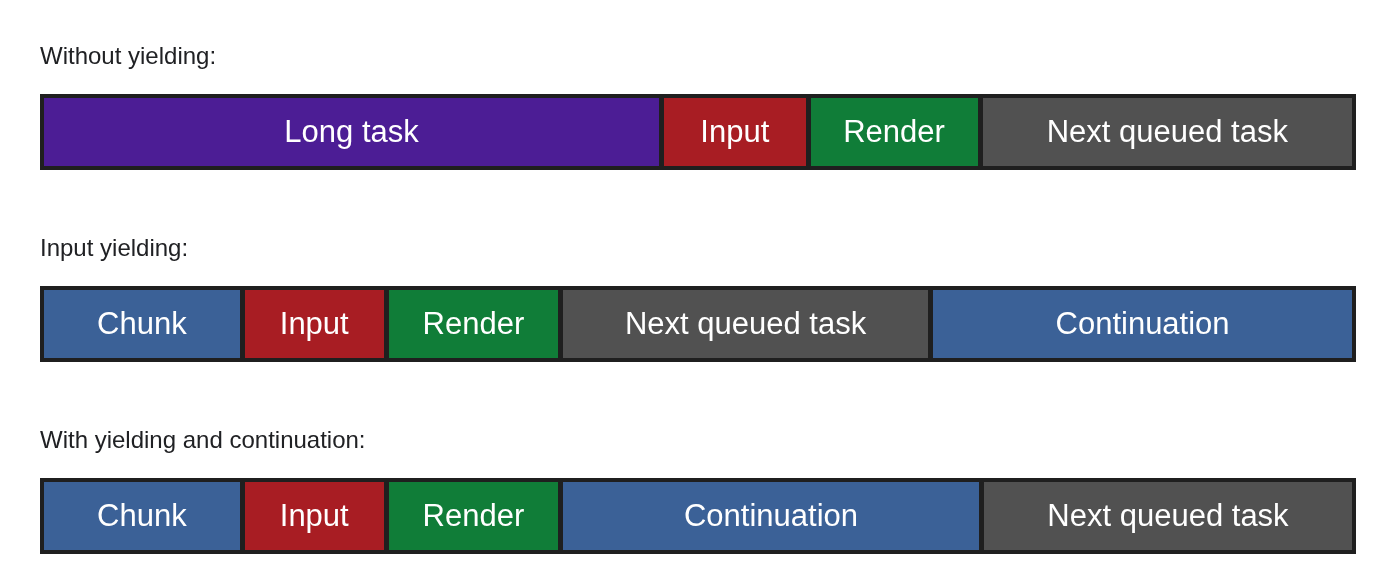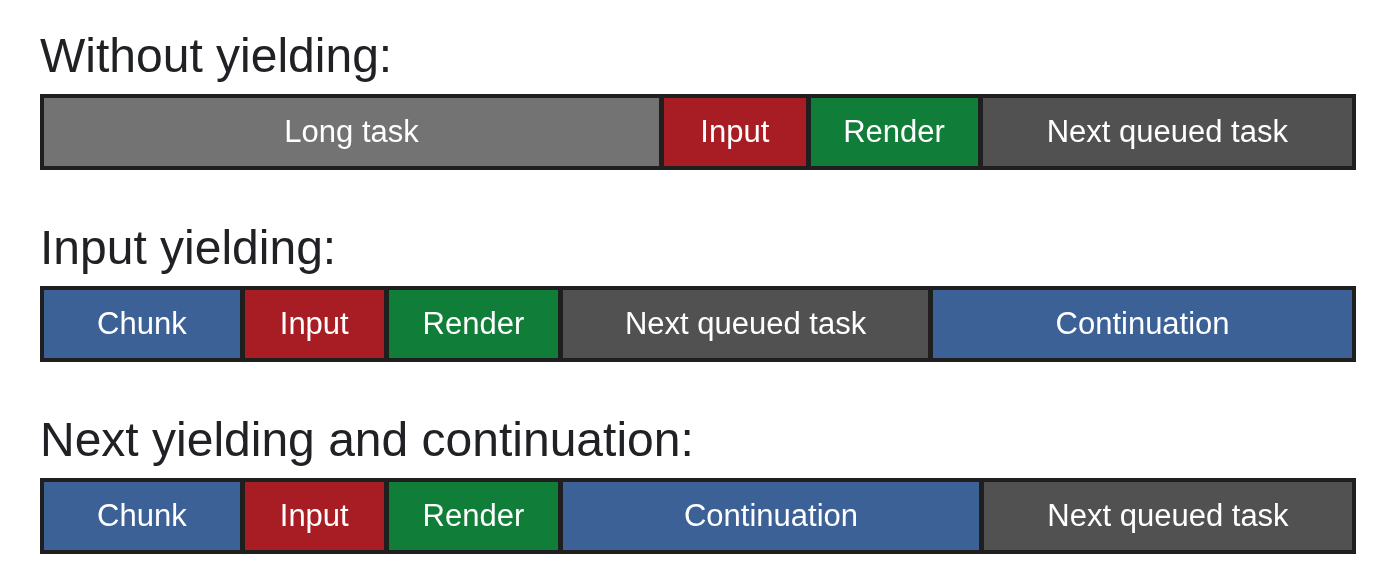--- a/index.html
+++ b/index.html
@@ -12,21 +12,21 @@
     width: 1396px;
     height: 588px;
     overflow: hidden;
   }
   .diagram {
     box-sizing: border-box;
     padding: 34px 40px 0 40px;
   }
   .row { margin-bottom: 56px; }
   .heading {
-    font-size: 48px;
+    font-size: 24px;
     line-height: 44px;
     font-weight: 400;
     color: #202124;
     margin: 0 0 16px 0;
     white-space: nowrap;
   }
   .bar {
     display: flex;
     height: 76px;
     box-sizing: border-box;
@@ -45,21 +45,21 @@
   }
   .seg + .seg { border-left: 5px solid #0ea5e9; }
 </style>
 <style>.heading{color:#202124;}.bar{border-color:#1f1f1f;background:#1f1f1f;}.seg{color:#ffffff;}.seg + .seg{border-left-color:#1f1f1f;}</style></head>
 <body style="background: rgb(255, 255, 255);">
 
 <main class="diagram">
   <section class="row">
     <h2 class="heading">Without yielding:</h2>
     <div class="bar">
-  <div class="seg" style="flex-grow: 626; background: #737373;">
+  <div class="seg" style="flex-grow: 626; background: #4c1d95;">
     <span>Long task</span>
   </div>
 
   <div class="seg" style="flex-grow: 144; background: rgb(168, 29, 35);">
     <span>Input</span>
   </div>
 
   <div class="seg" style="flex-grow: 170; background: rgb(16, 125, 56);">
     <span>Render</span>
   </div>
@@ -89,21 +89,21 @@
     <span>Next queued task</span>
   </div>
 
   <div class="seg" style="flex-grow: 428; background: rgb(59, 97, 151);">
     <span>Continuation</span>
   </div>
 </div>
   </section>
 
   <section class="row">
-    <h2 class="heading">Next yielding and continuation:</h2>
+    <h2 class="heading">With yielding and continuation:</h2>
     <div class="bar">
   <div class="seg" style="flex-grow: 200; background: rgb(59, 97, 151);">
     <span>Chunk</span>
   </div>
 
   <div class="seg" style="flex-grow: 142; background: rgb(168, 29, 35);">
     <span>Input</span>
   </div>
 
   <div class="seg" style="flex-grow: 173; background: rgb(16, 125, 56);">

